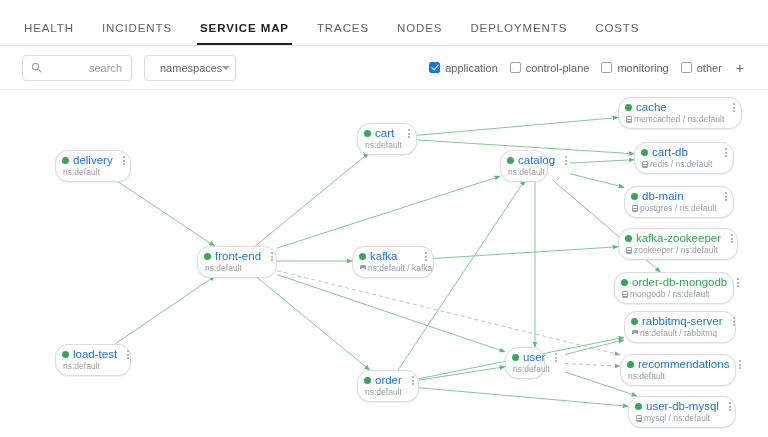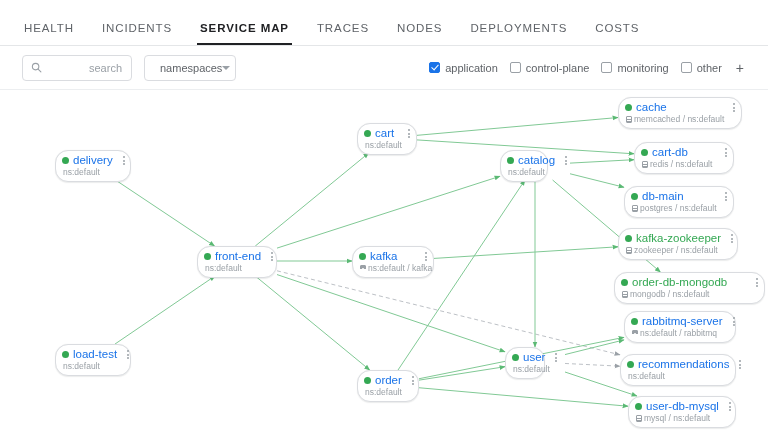--- a/index.html
+++ b/index.html
@@ -496,21 +496,21 @@
             <i></i>
             <i></i>
             <i></i>
           </span>
         </div>
         <div class="node-sub">
           <span class="sub-icon db"></span>
           <span>zookeeper / ns:default</span>
         </div>
       </div>
-      <div class="node" style="left: 614px; top: 182px; width: 151px;">
+      <div class="node" style="left: 614px; top: 182px; width: 120px;">
         <div class="node-top">
           <span class="dot"></span>
           <span class="node-title plain">order-db-mongodb</span>
           <span class="kebab">
             <i></i>
             <i></i>
             <i></i>
           </span>
         </div>
         <div class="node-sub">

